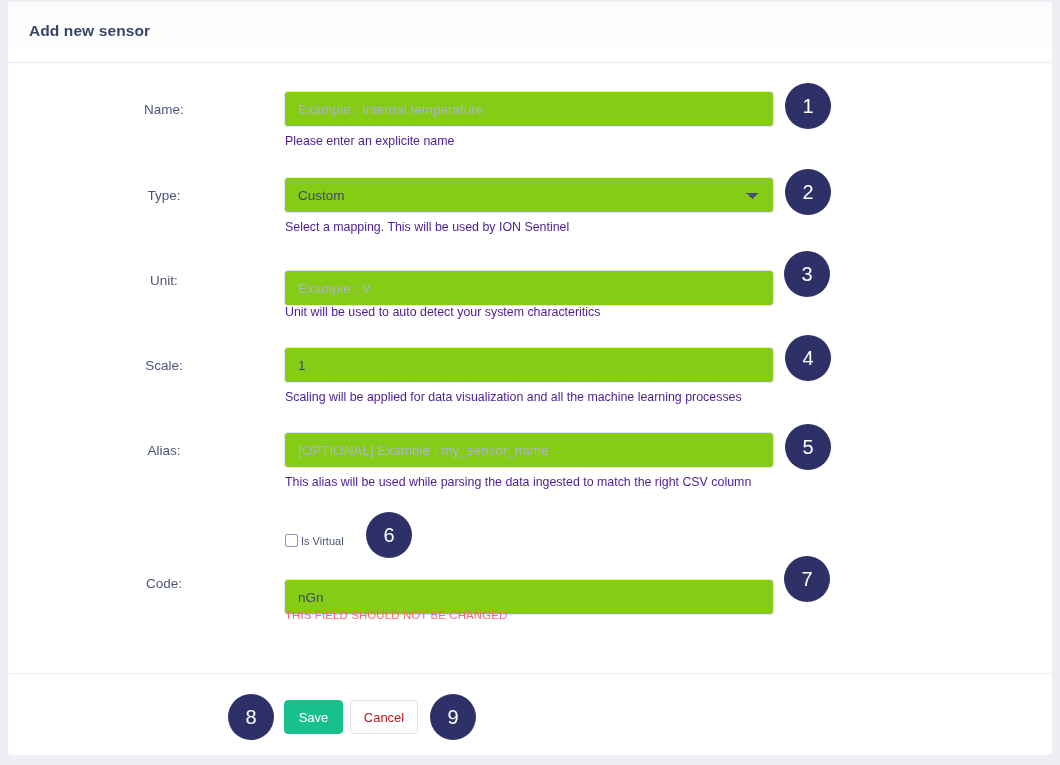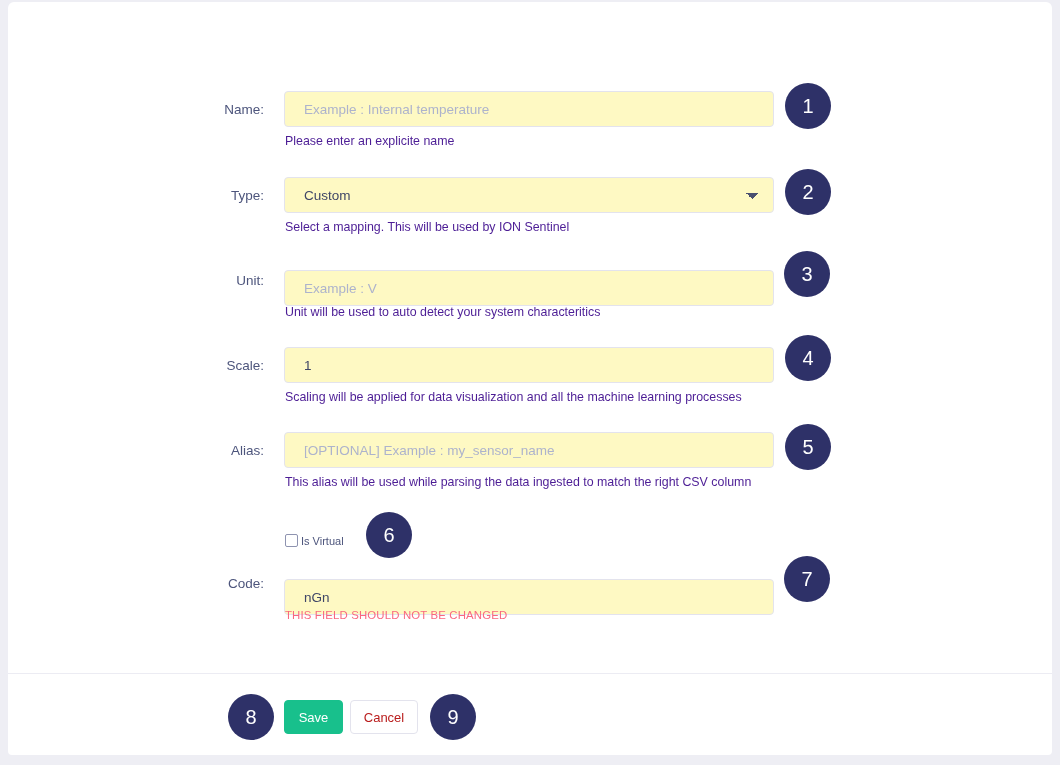--- a/index.html
+++ b/index.html
@@ -62,39 +62,39 @@
   }
 
   
   .row {
     position: absolute;
     left: 0;
     width: 100%;
   }
   .lbl {
     position: absolute;
-    left: 80px;
+    left: 68px;
     width: 176px;
-    text-align: right;
+    text-align: center;
     font-size: 13.5px;
     color: #4d557c;
     top: 11px;
   }
   .field {
     position: absolute;
     left: 276px;
     width: 490px;
     height: 36px;
     box-sizing: border-box;
-    background: #fef9c3;
+    background: #84cc16;
     border: 1px solid #e3e3ed;
     border-radius: 4px;
     font-size: 13.5px;
     color: #3d4association;
-    padding: 0 19px;
+    padding: 0 13px;
     font-family: "Liberation Sans", sans-serif;
     outline: none;
   }
   .field::placeholder {
     color: #adb3cc;
     opacity: 1;
   }
   .field.value {
     color: #3f4667;
   }
@@ -211,20 +211,23 @@
   }
   .badge.sz46 { width: 46px; height: 46px; }
 </style>
 </head>
 <body>
 
 <div id="page">
 
   <div class="card">
 
+    <div class="card-header">
+      <div class="card-title">Add new sensor</div>
+    </div>
 
     <div class="card-body">
 
       <div class="row" style="top:28px;">
         <div class="lbl">Name:</div>
         <input class="field" type="text" style="top: 0px;" placeholder="Example : Internal temperature">
         <div class="help">Please enter an explicite name</div>
       </div>
 
       <div class="row" style="top:114px;">

